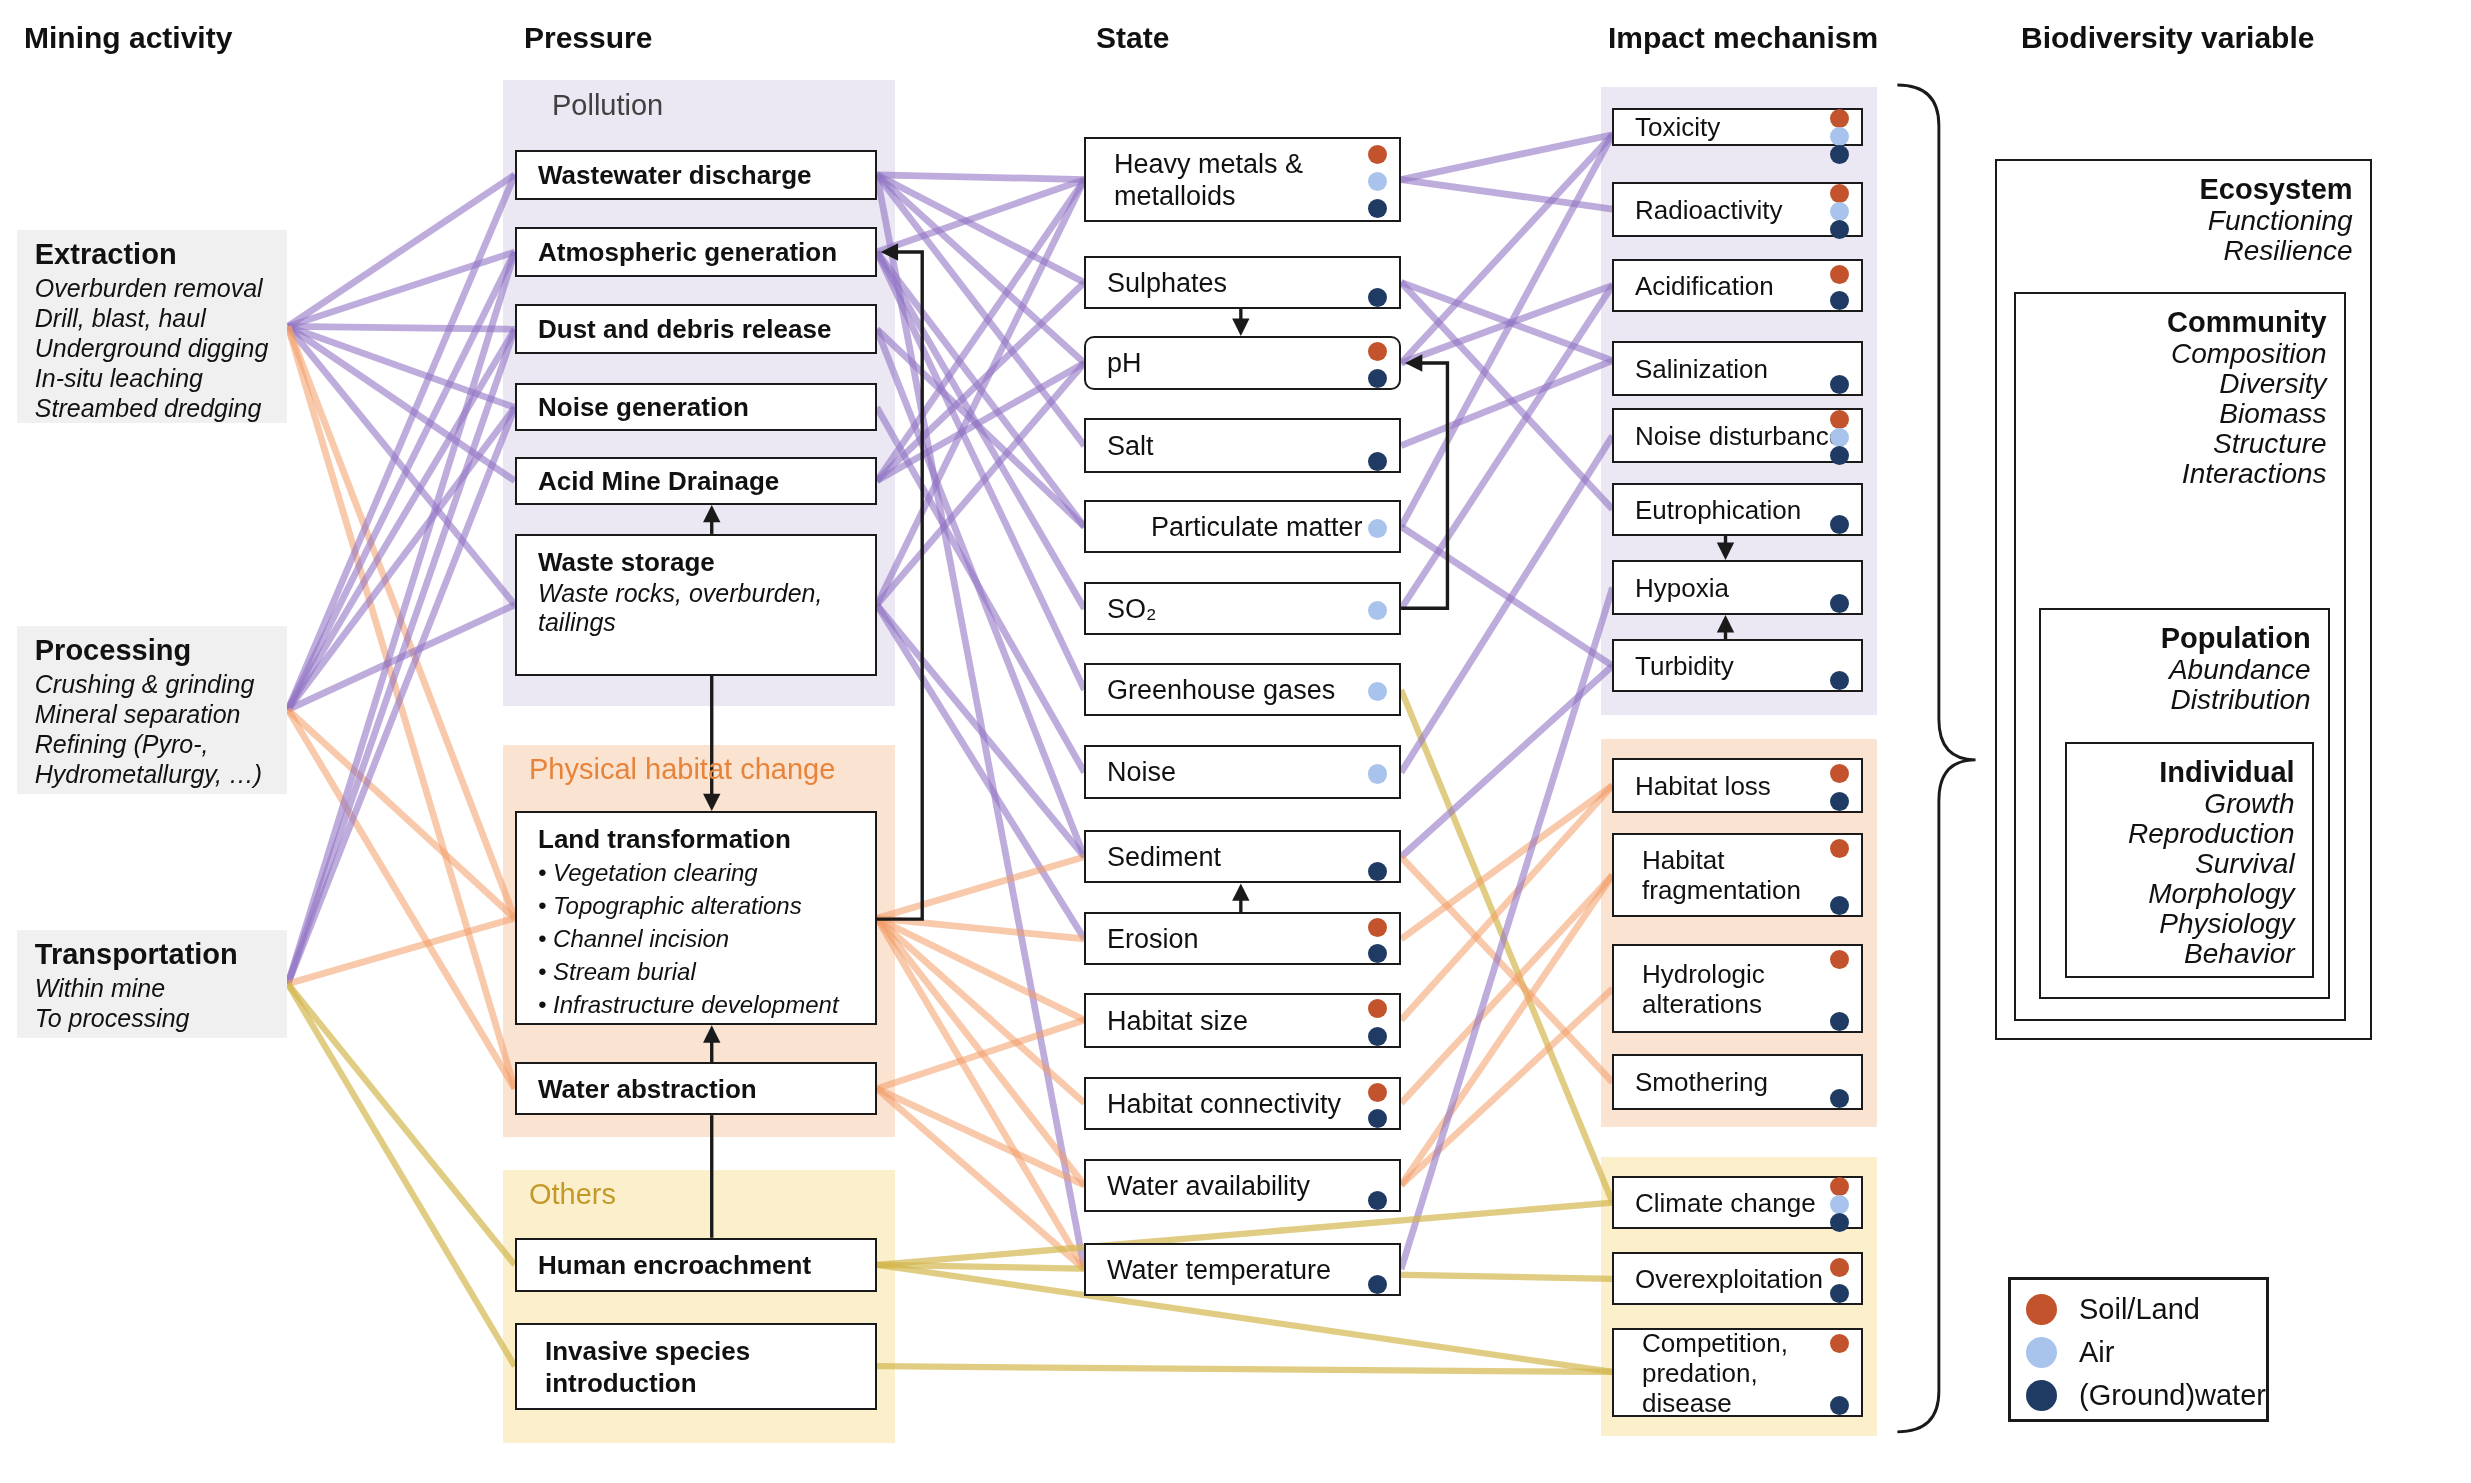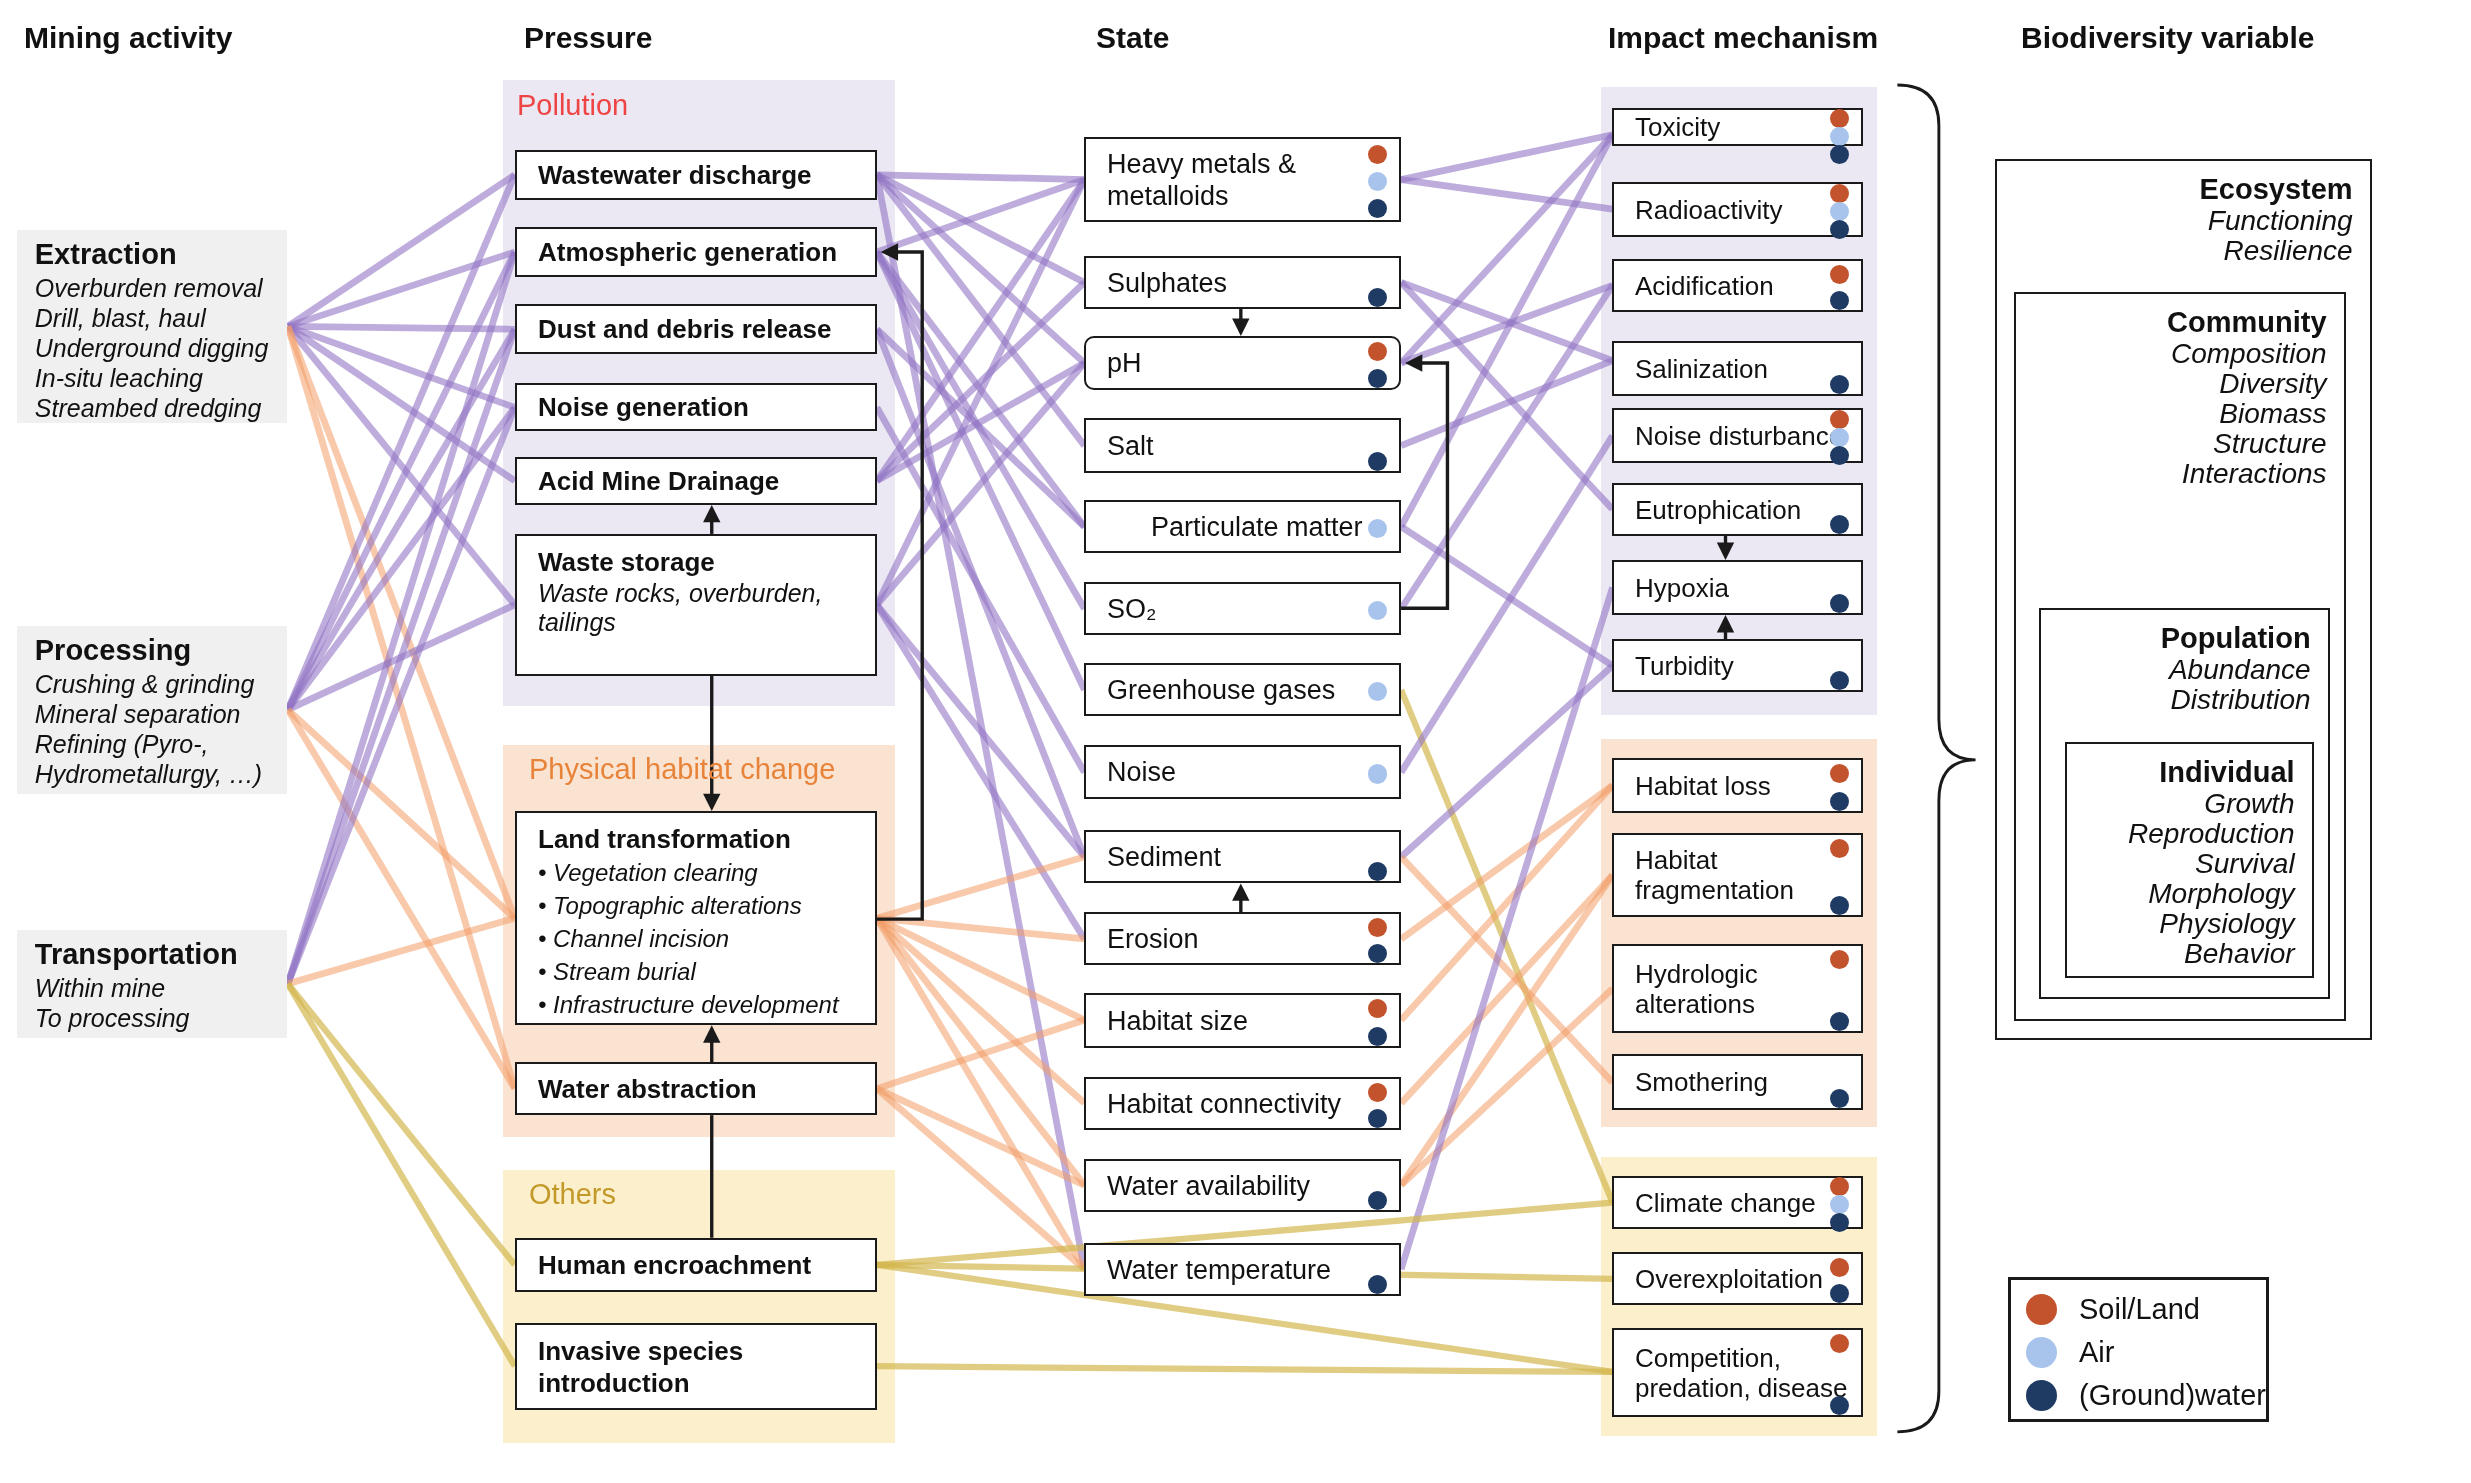--- a/index.html
+++ b/index.html
@@ -5,21 +5,21 @@
   html,body{margin:0;padding:0;background:#fff;}
   #canvas{position:relative;width:2472px;height:1483px;overflow:hidden;background:#fff;
           font-family:"Liberation Sans",sans-serif;color:#111;}
   .hdr{position:absolute;font-size:30px;font-weight:bold;white-space:nowrap;}
   .groupbg{position:absolute;}
   .grouplabel{position:absolute;font-size:29px;white-space:nowrap;}
   #edgesvg{position:absolute;left:0;top:0;}
   .node{position:absolute;background:#fff;border:2.9px solid #1a1a1a;box-sizing:border-box;
         display:flex;align-items:center;}
   .node .lbl{padding-left:21px;white-space:nowrap;}
-  .node.wrap .lbl{white-space:normal;}
+  .node.wrap .lbl{white-space:normal;margin-left:7px;}
   .pressure .lbl{font-weight:bold;font-size:26px;line-height:32px;padding-right:9.7px;}
   .state .lbl{font-size:27px;line-height:32px;}
   .state.wrap .lbl{padding-right:68px;}
   .impact .lbl{font-size:26px;line-height:30px;}
   .impact.wrap .lbl{padding-right:9.7px;}
   .node .stack{padding-left:21px;padding-top:9.7px;align-self:flex-start;}
   .node .stack .t{font-weight:bold;font-size:26px;line-height:33px;white-space:nowrap;}
   .node .stack .s{font-style:italic;font-size:25px;line-height:29px;padding-right:19.3px;}
   .node .stack .b{font-style:italic;font-size:24px;line-height:33px;white-space:nowrap;}
   .mining{position:absolute;background:#f0f0f0;box-sizing:border-box;padding:5.8px 0 0 17.4px;}
@@ -146,21 +146,21 @@
       </g>
     <path id="brace" d="M 1965 88 Q 2008 88 2008 130 L 2008 745 Q 2008 787 2046 787 Q 2008 787 2008 829 L 2008 1441 Q 2008 1483 1965 1483" fill="none" stroke="#1a1a1a" stroke-width="3"></path>
   </svg>
 
   <div class="hdr" style="left:24px;top:21px;">Mining activity</div>
   <div class="hdr" style="left:524px;top:21px;">Pressure</div>
   <div class="hdr" style="left:1096px;top:21px;">State</div>
   <div class="hdr" style="left:1608px;top:21px;">Impact mechanism</div>
   <div class="hdr" style="left:2021px;top:21px;">Biodiversity variable</div>
 
-  <div class="grouplabel" style="left: 517px; top: 89px; color: #ef4444;">Pollution</div>
+  <div class="grouplabel" style="left: 552px; top: 89px; color: #404040;">Pollution</div>
   <div class="grouplabel" style="left: 529px; top: 753px; color: rgb(232, 131, 58);">Physical habitat change</div>
   <div class="grouplabel" style="left: 529px; top: 1178px; color: rgb(195, 153, 42);">Others</div>
 
   <div id="nodes">
       <div class="mining" style="left: 17.4px; top: 230px; width: 270px; height: 193px;">
         <div class="t">Extraction</div>
         <div class="i">Overburden removal</div>
         <div class="i">Drill, blast, haul</div>
         <div class="i">Underground digging</div>
         <div class="i">In-situ leaching</div>

